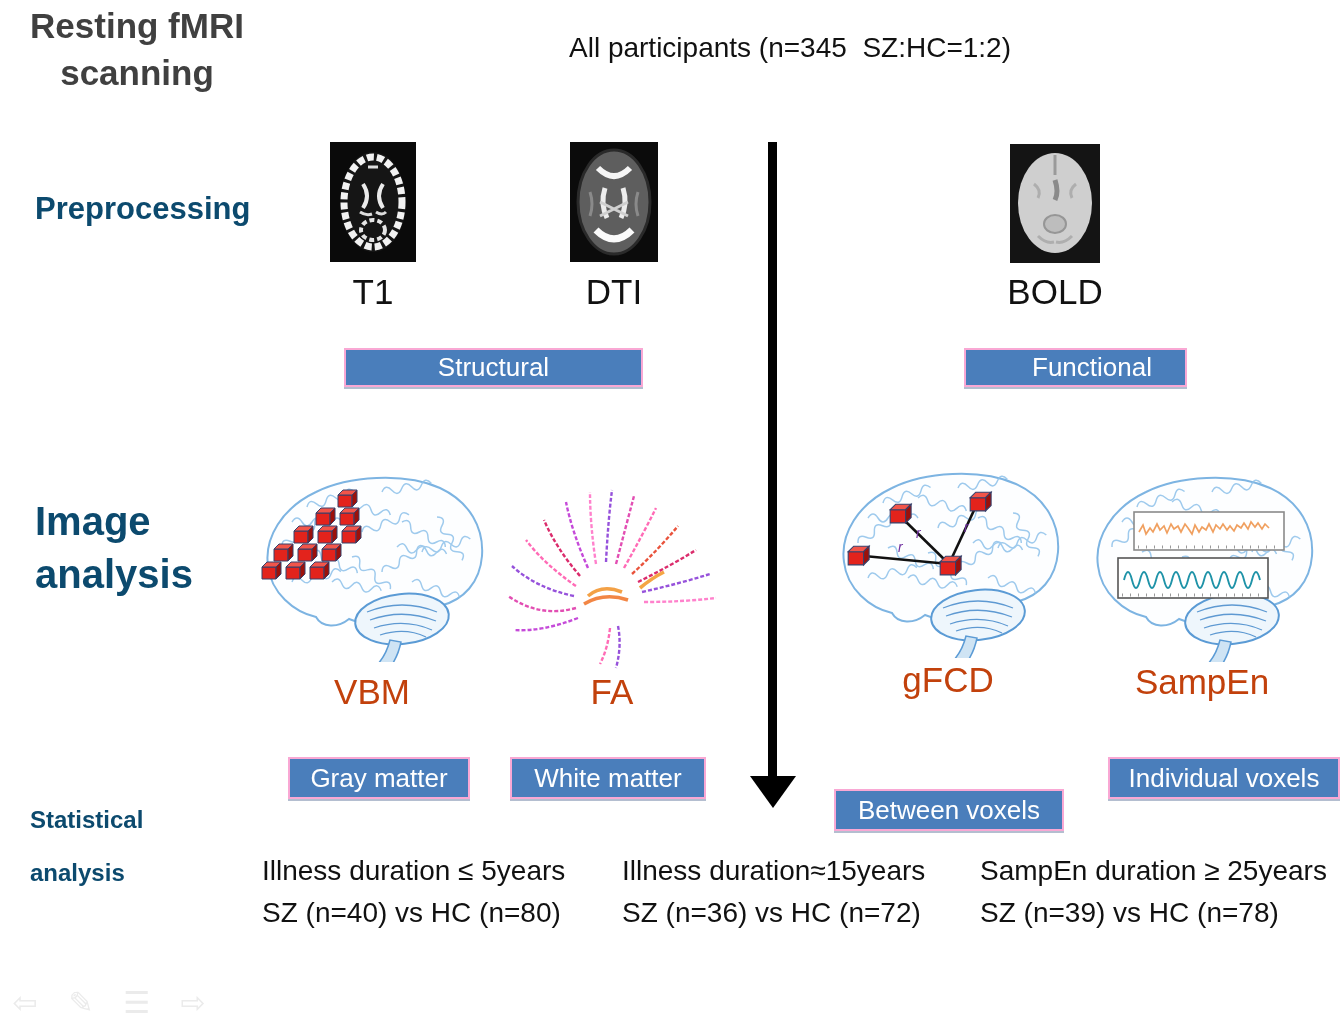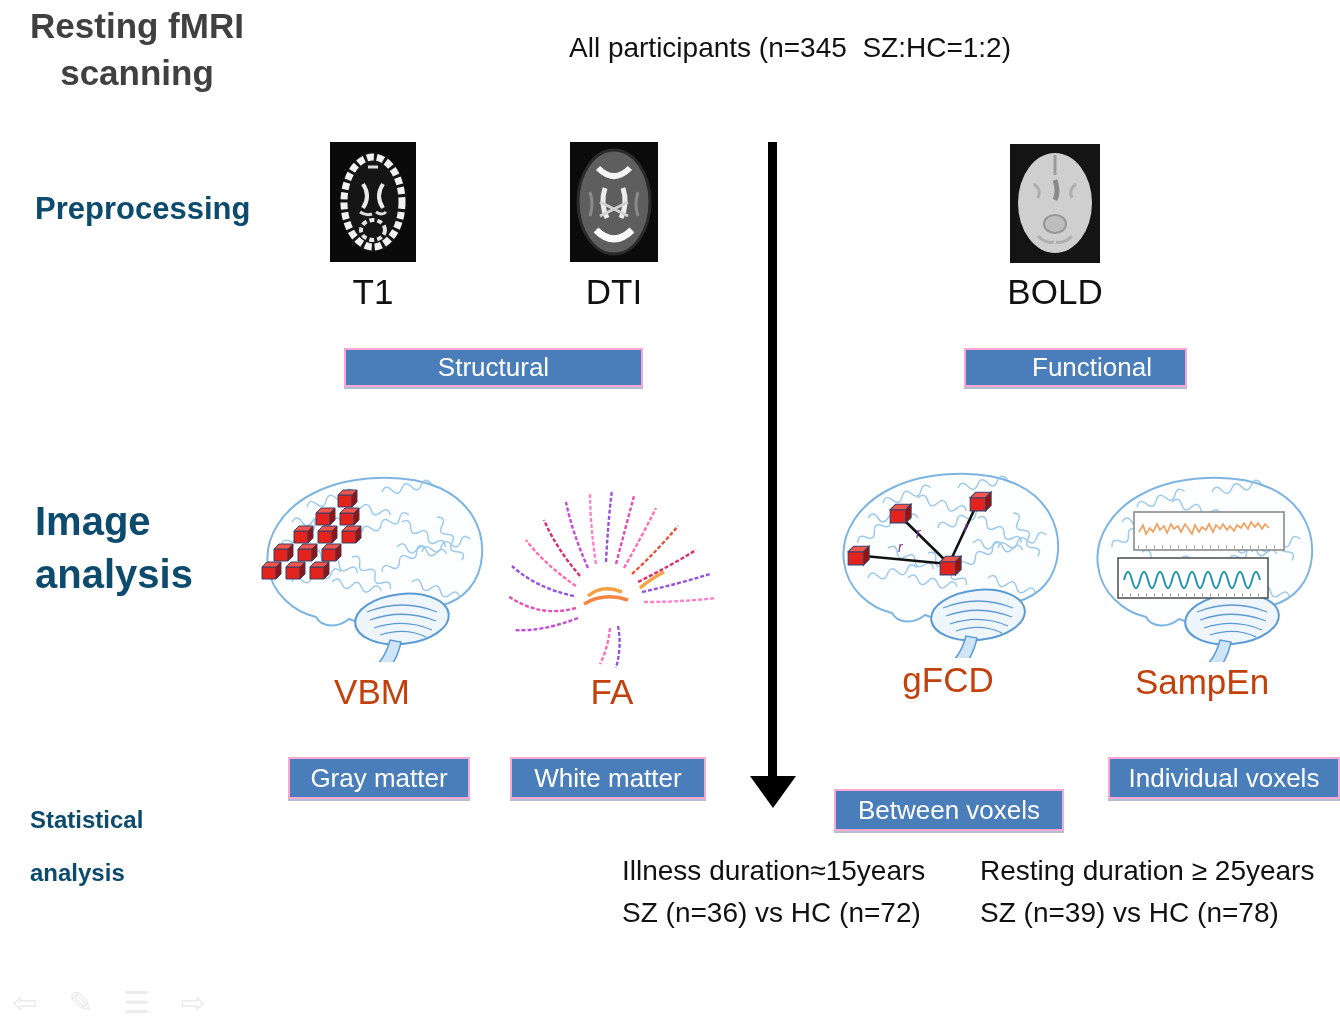--- a/index.html
+++ b/index.html
@@ -208,26 +208,30 @@
   <div class="abs banner" style="left:288px;top:757px;width:178px;height:38px;">Gray matter</div>
   <div class="abs banner" style="left:510px;top:757px;width:192px;height:38px;">White matter</div>
   <div class="abs banner" style="left:834px;top:757px;width:226px;height:38px;margin-top:32px;">Between voxels</div>
   <div class="abs banner" style="left:1108px;top:757px;width:228px;height:38px;">Individual voxels</div>
 
   <div class="abs row-label" style="left:30px;top:793px;font-size:24px;">
     <div>Statistical</div>
     <div>analysis</div>
   </div>
 
+  <div class="abs stat-group" style="left:262px;top:850px;">
+    <div>Illness duration ≤ 5years</div>
+    <div>SZ (n=40) vs HC (n=80)</div>
+  </div>
   <div class="abs stat-group" style="left:622px;top:850px;">
     <div>Illness duration≈15years</div>
     <div>SZ (n=36) vs HC (n=72)</div>
   </div>
   <div class="abs stat-group" style="left:980px;top:850px;">
-    <div>Resting duration ≥ 25years</div>
+    <div>SampEn duration ≥ 25years</div>
     <div>SZ (n=39) vs HC (n=78)</div>
   </div>
 
   <div class="abs footer" style="left:8px;top:988px;">
     <span>⇦</span>
     <span>✎</span>
     <span>☰</span>
     <span>⇨</span>
   </div>
 

